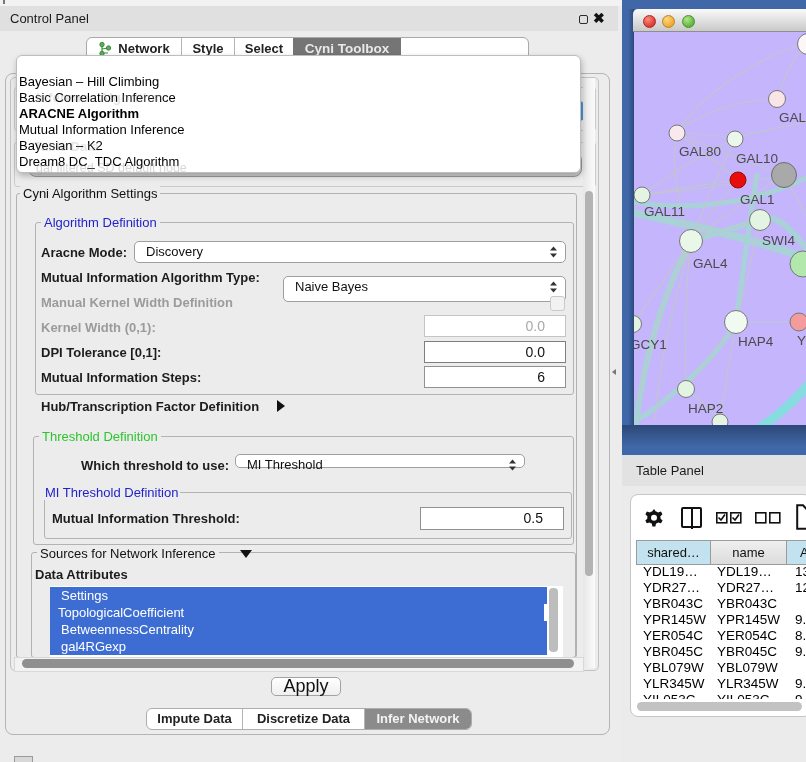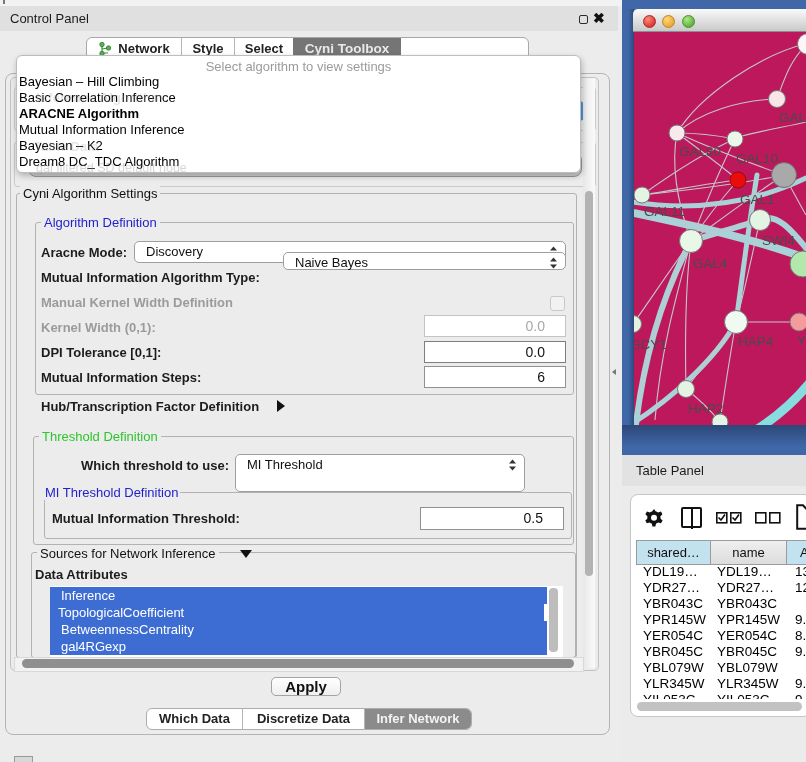--- a/index.html
+++ b/index.html
@@ -47,21 +47,21 @@
 <div class="a grp" style="left:35px;top:222px;width:537px;height:171px"></div>
 <div class="a gt" style="left:41px;top:215px;color:#2222cc">Algorithm Definition</div>
 
 <div class="a lbl" style="left:41px;top:245px">Aracne Mode:</div>
 <div class="a combo" style="left:134px;top:241px;width:432px;height:22px">Discovery
  <svg class="updn" viewBox="0 0 9 12">
       <path d="M1 4.4 L4.5 0.6 L8 4.4 Z M1 7.6 L4.5 11.4 L8 7.6 Z" fill="#333"></path>
     </svg></div>
 
 <div class="a lbl" style="left:41px;top:270px">Mutual Information Algorithm Type:</div>
-<div class="a combo" style="left:283px;top:252px;width:283px;height:18px">Naive Bayes
+<div class="a combo" style="left:283px;top:276px;width:283px;height:26px">Naive Bayes
  <svg class="updn" viewBox="0 0 9 12">
       <path d="M1 4.4 L4.5 0.6 L8 4.4 Z M1 7.6 L4.5 11.4 L8 7.6 Z" fill="#333"></path>
     </svg></div>
 
 <div class="a lbl dis" style="left:41px;top:295px">Manual Kernel Width Definition</div>
 <div class="a" style="left:550px;top:296px;width:13px;height:13px;border:1px solid #c9c9c9;border-radius:3px;background:#f2f2f2"></div>
 
 <div class="a lbl dis" style="left:41px;top:320px">Kernel Width (0,1):</div>
 <div class="a fld" style="left:424px;top:315px;width:142px;height:22px;border-color:#c4c4c4;color:#a8a8a8">0.0</div>
 
@@ -71,50 +71,50 @@
 <div class="a lbl" style="left:41px;top:370px">Mutual Information Steps:</div>
 <div class="a fld" style="left:424px;top:366px;width:142px;height:22px">6</div>
 
 <div class="a" style="left:41px;top:399px;font-weight:bold;font-size:13px;color:#1c1c1c">Hub/Transcription Factor Definition</div>
 <div class="a" style="left:277px;top:400px;width:0;height:0;border-left:8px solid #111;border-top:6px solid transparent;border-bottom:6px solid transparent"></div>
 
 <div class="a grp" style="left:33px;top:436px;width:539px;height:107px"></div>
 <div class="a gt" style="left:39px;top:429px;color:#2dc52d">Threshold Definition</div>
 
 <div class="a lbl" style="left:81px;top:458px">Which threshold to use:</div>
-<div class="a combo" style="left:235px;top:454px;width:290px;height:38px">MI Threshold
+<div class="a combo" style="left:235px;top:454px;width:290px;height:14px">MI Threshold
  <svg class="updn" viewBox="0 0 9 12">
       <path d="M1 4.4 L4.5 0.6 L8 4.4 Z M1 7.6 L4.5 11.4 L8 7.6 Z" fill="#333"></path>
     </svg></div>
 
 <div class="a grp" style="left:44px;top:492px;width:526px;height:45px"></div>
 <div class="a gt" style="left:43px;top:485px;color:#2222cc;padding:0 2px">MI Threshold Definition</div>
 <div class="a lbl" style="left:52px;top:511px">Mutual Information Threshold:</div>
 <div class="a fld" style="left:420px;top:507px;width:144px;height:23px">0.5</div>
 
 <div class="a grp" style="left:31px;top:552px;width:543px;height:104px"></div>
 <div class="a gt" style="left:37px;top:546px;color:#111">Sources for Network Inference</div>
 <div class="a" style="left:240px;top:550px;width:0;height:0;border-top:8px solid #111;border-left:6.5px solid transparent;border-right:6.5px solid transparent"></div>
 <div class="a lbl" style="left:35px;top:567px">Data Attributes</div>
 
 <div class="a" style="left:50px;top:586px;width:513px;height:71px;background:#fff;overflow:hidden">
- <div style="position:absolute;left:0;top:1px;width:486px;height:17px;background:#3d6dd3;color:#fff;font-size:13px;line-height:17px;padding-left:11px">Inference</div>
+ <div style="position:absolute;left:0;top:1px;width:486px;height:17px;background:#3d6dd3;color:#fff;font-size:13px;line-height:17px;padding-left:11px">Settings</div>
  <div style="position:absolute;left:0;top:18px;width:486px;height:17px;background:#3d6dd3;color:#fff;font-size:13px;line-height:17px;padding-left:8px">TopologicalCoefficient</div>
  <div style="position:absolute;left:0;top:35px;width:486px;height:17px;background:#3d6dd3;color:#fff;font-size:13px;line-height:17px;padding-left:11px">BetweennessCentrality</div>
  <div style="position:absolute;left:0;top:52px;width:486px;height:17px;background:#3d6dd3;color:#fff;font-size:13px;line-height:17px;padding-left:11px">gal4RGexp</div>
  <div style="position:absolute;left:499px;top:2px;width:9px;height:64px;background:#bdbdbd;border-radius:4px"></div>
 </div>
 
 <div class="a" style="left:14px;top:657px;width:568px;height:13px;background:#f2f2f2;border:1px solid #d8d8d8"></div>
 <div class="a" style="left:22px;top:659px;width:552px;height:9px;background:#8f8f8f;border-radius:4.5px"></div>
 
-<div class="a" style="left:271px;top:677px;width:68px;height:17px;border:1px solid #a3a3a3;border-radius:5px;background:linear-gradient(#fff,#efefef);font-weight:bold;font-size:15px;color:#111;text-align:center;line-height:17px">Apply</div>
+<div class="a" style="left:271px;top:677px;width:68px;height:17px;border:1px solid #a3a3a3;border-radius:5px;background:linear-gradient(#fff,#efefef);font-weight:normal;font-size:18px;color:#111;text-align:center;line-height:17px">Apply</div>
 
 <div class="a" style="left:146px;top:708px;width:324px;height:20px;border:1px solid #adadad;border-radius:6px;background:#fff;overflow:hidden">
- <div class="seg" style="position:absolute;left:0;top:0;width:95px;height:20px;line-height:20px;border-right:1px solid #b5b5b5">Which Data</div>
+ <div class="seg" style="position:absolute;left:0;top:0;width:95px;height:20px;line-height:20px;border-right:1px solid #b5b5b5">Impute Data</div>
  <div class="seg" style="position:absolute;left:96px;top:0;width:121px;height:20px;line-height:20px;border-right:1px solid #b5b5b5">Discretize Data</div>
  <div class="seg" style="position:absolute;left:218px;top:0;width:106px;height:20px;line-height:20px;background:#8b8b8b;color:#f3f3f3">Infer Network</div>
 </div>
 
 <div class="a" style="left:14px;top:756px;width:17px;height:10px;border:1px solid #9a9a9a;background:#d8d8d8"></div>
 
 <div class="a" style="left:612px;top:369px;width:0;height:0;border-right:4px solid #777;border-top:3.5px solid transparent;border-bottom:3.5px solid transparent"></div>
 
 <div class="a" style="left:86px;top:37px;width:441px;height:22px;border:1px solid #a8a8a8;border-radius:6px;background:#fff;overflow:hidden;z-index:5">
  <svg style="position:absolute;left:11px;top:3px" width="14" height="16" viewBox="0 0 14 16">
@@ -125,36 +125,35 @@
  </svg>
  <div class="seg" style="position:absolute;left:24px;top:0;width:66px;height:22px;line-height:22px">Network</div>
  <div style="position:absolute;left:94px;top:0;width:1px;height:22px;background:#b5b5b5"></div>
  <div class="seg" style="position:absolute;left:95px;top:0;width:52px;height:22px;line-height:22px">Style</div>
  <div style="position:absolute;left:147px;top:0;width:1px;height:22px;background:#b5b5b5"></div>
  <div class="seg" style="position:absolute;left:148px;top:0;width:58px;height:22px;line-height:22px">Select</div>
  <div class="seg" style="position:absolute;left:206px;top:0;width:108px;height:22px;line-height:22px;background:#757575;color:#e9e9e9;font-weight:bold;font-size:13.5px">Cyni Toolbox</div>
 </div>
 
 <div class="a" style="left:16px;top:55px;width:563px;height:116px;background:#fff;border:1px solid #bdbdbd;border-radius:6px;box-shadow:1px 3px 6px rgba(0,0,0,0.25);z-index:10">
- <div style="position:absolute;left:0;top:3px;width:100%;text-align:center;font-size:13px;color:#9b9b9b">Select algorithm to view settings</div>
  <div style="position:absolute;left:2px;top:18px;font-size:13px;color:#000;line-height:16px">Bayesian – Hill Climbing<br>Basic Correlation Inference<br><b>ARACNE Algorithm</b><br>Mutual Information Inference<br>Bayesian – K2<br>Dream8 DC_TDC Algorithm</div>
 </div>
 <div class="a" style="left:36px;top:161px;font-size:12.5px;color:rgba(150,150,150,0.38);z-index:11">gal filtered SD default node</div>
 <div class="a" style="left:36px;top:90px;font-size:13.5px;font-weight:bold;color:rgba(160,160,160,0.28);z-index:11">Inference Algorithm:</div>
 <div class="a" style="left:34px;top:139px;font-size:13px;font-weight:bold;color:rgba(160,160,160,0.25);z-index:11">Table Data</div>
 
 <div class="a" style="left:622px;top:0;width:184px;height:457px;background:#4068a8"></div>
 <div class="a" style="left:628px;top:9px;width:6px;height:416px;background:linear-gradient(90deg,rgba(0,0,0,0),rgba(20,35,70,0.45))"></div>
 
 <div class="a" style="left:633px;top:9px;width:173px;height:22px;background:linear-gradient(#fafafa,#c9c9c9);border-bottom:1px solid #8e8e8e;border-radius:5px 0 0 0"></div>
 <div class="a" style="left:643px;top:15px;width:11px;height:11px;border-radius:50%;background:radial-gradient(circle at 35% 30%,#f98d83,#dc3a30 70%);border:0.5px solid #ad2720"></div>
 <div class="a" style="left:662px;top:15px;width:11px;height:11px;border-radius:50%;background:radial-gradient(circle at 35% 30%,#fbd97e,#f0a832 70%);border:0.5px solid #bd8322"></div>
 <div class="a" style="left:682px;top:15px;width:11px;height:11px;border-radius:50%;background:radial-gradient(circle at 35% 30%,#b3e489,#5fb53e 70%);border:0.5px solid #47902c"></div>
 
-<div class="a" style="left:634px;top:32px;width:172px;height:393px;background:#be185d;overflow:hidden">
+<div class="a" style="left:634px;top:32px;width:172px;height:393px;background:#c4b5fd;overflow:hidden">
 <svg width="172" height="393" viewBox="634 32 172 393">
  <g stroke="#a8d2d8" fill="none" stroke-linecap="round">
   <path d="M620 210 C 690 225, 740 235, 806 258" stroke-width="8"></path>
   <path d="M620 200 C 700 215, 760 200, 806 178" stroke-width="5"></path>
   <path d="M691 241 C 720 232, 745 225, 762 219 S 795 235, 806 248" stroke-width="6"></path>
   <path d="M691 241 C 665 290, 645 350, 636 424" stroke-width="6"></path>
   <path d="M757 175 C 748 230, 742 280, 736 322 C 715 360, 670 400, 630 425" stroke-width="5"></path>
   <path d="M756 430 C 780 415, 800 395, 812 380" stroke-width="9" stroke="#87dce0"></path>
  </g>
  <g stroke="#c2c7ca" stroke-width="1.1" fill="none">

